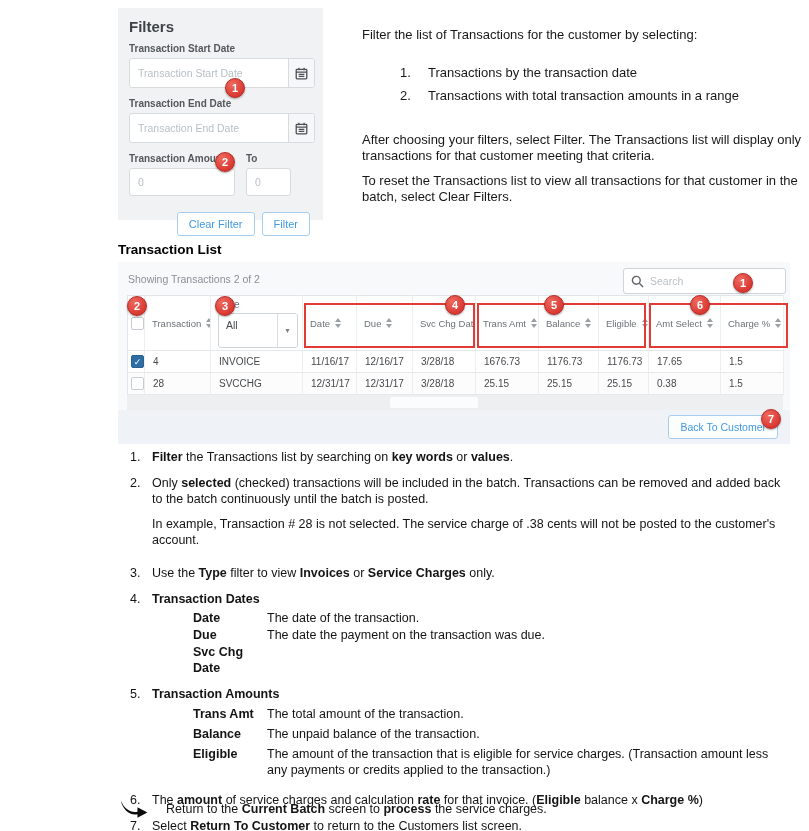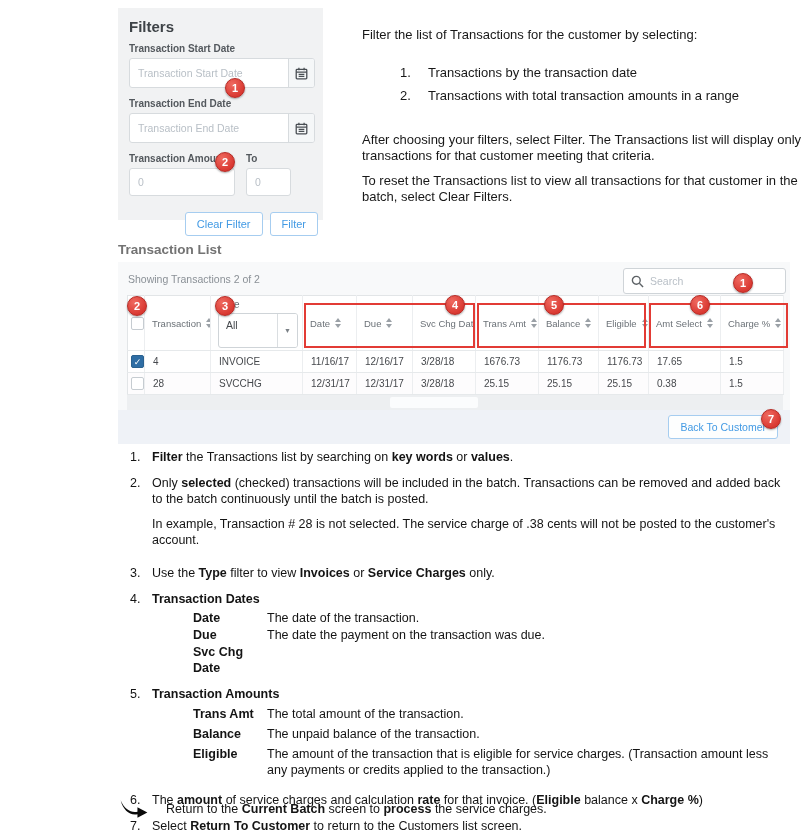--- a/index.html
+++ b/index.html
@@ -3,21 +3,21 @@
 <meta charset="utf-8">
 <style>
   * { margin:0; padding:0; box-sizing:border-box; }
   html,body { background:#ffffff; }
   body { font-family:"Liberation Sans","DejaVu Sans",sans-serif; color:#1b1b1b; }
   .page { position:relative; width:809px; height:831px; background:#fff; overflow:hidden; }
   .b { font-weight:bold; }
 
   
   .filters-card { position:absolute; left:118px; top:8px; width:205px; height:212px;
-    background:#f1f2f3; padding:10px 3px 0 11px; }
+    background:#f1f2f3; padding:10px 11px 0 11px; }
   .filters-title { font-size:15px; font-weight:bold; color:#3e4347; margin-bottom:8px; }
   .flabel { display:block; font-size:10px; font-weight:bold; color:#53585d; margin-bottom:4px; }
   .igroup { display:flex; width:186px; height:30px; background:#fff; border:1px solid #d7dbde;
     border-radius:3px; overflow:hidden; margin-bottom:10px; }
   .igroup input { flex:1; border:none; outline:none; padding:0 8px; font-size:10.5px;
     font-family:inherit; color:#444; min-width:0; background:transparent; }
   .igroup .addon { width:26px; flex:none; border-left:1px solid #d7dbde; background:#f5f7f8;
     display:flex; align-items:center; justify-content:center; }
   input::placeholder { color:#b8bfc6; opacity:1; }
   .amt-row { display:flex; gap:11px; }
@@ -29,21 +29,21 @@
     font-size:11px; font-family:inherit; padding:5px 11px; cursor:pointer; }
 
   
   .intro { position:absolute; left:362px; top:27px; width:450px; font-size:13px; line-height:16px; color:#181818; }
   .intro .oi { display:flex; margin-top:22px; padding-left:38px; }
   .intro .oi .num { width:28px; flex:none; }
   .intro .p1 { margin-top:28px; }
   .intro .p2 { margin-top:9px; }
 
   
-  .tl-heading { position:absolute; left:118px; top:242px; font-size:13.5px; font-weight:bold; color:#737373;text-align:center; }
+  .tl-heading { position:absolute; left:118px; top:242px; font-size:13.5px; font-weight:bold; color:#000000;text-align:center; }
 
   
   .table-card { position:absolute; left:118px; top:262px; width:672px; height:181px; background:#f8f9fa; }
   .table-card .bar { position:relative; height:33px; }
   .showing { position:absolute; left:10px; top:11px; font-size:10.5px; color:#8a9096; }
   .search { position:absolute; right:4px; top:6px; width:163px; height:26px; background:#fff;
     border:1px solid #cfd4d8; border-radius:3px; display:flex; align-items:center; padding:0 7px; gap:6px; }
   .search input { border:none; outline:none; flex:1; font-size:10.5px; font-family:inherit; color:#555; min-width:0; }
 
   table.tx { border-collapse:collapse; table-layout:fixed; width:656px; margin-left:9px;

